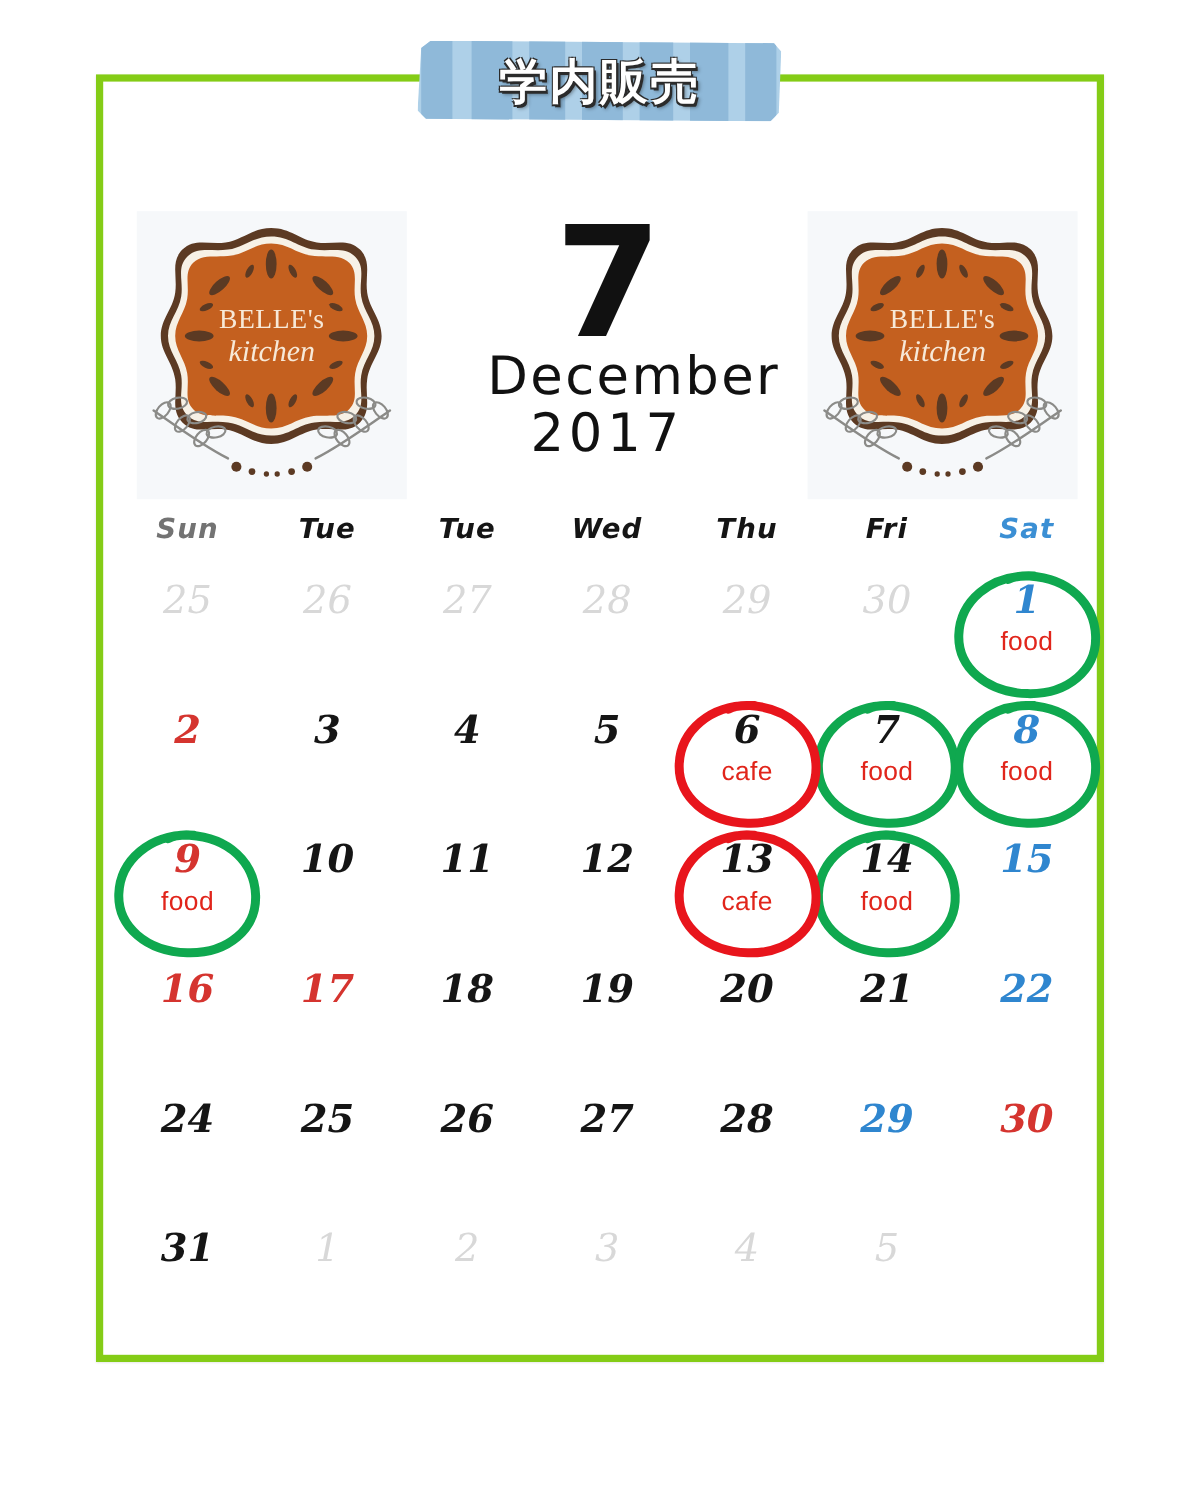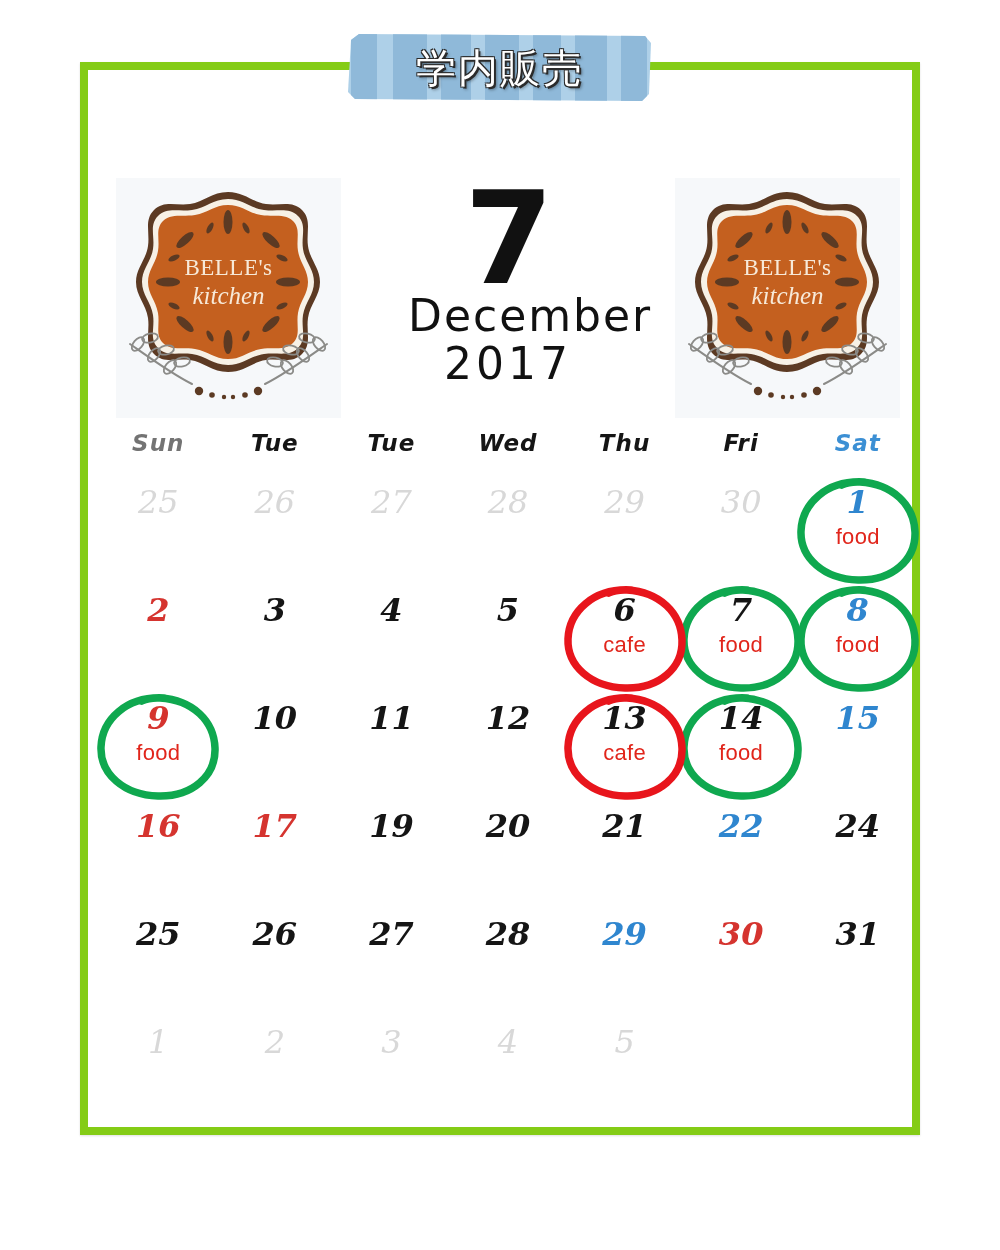--- a/index.html
+++ b/index.html
@@ -9,42 +9,42 @@
     font-family:"Liberation Sans", sans-serif;
     overflow:hidden;
     position:relative;
   }
 
   
   #frame{
     position:absolute;
     left:80px; top:62px;
     width:840px; height:1073px;
-    border:8px solid #84cc16;
+    border:6px solid #84cc16;
     background:#ffffff;
     box-sizing:border-box;
     box-shadow:0 1px 2px rgba(0,0,0,.12);
     padding-left:20px;
   }
 
   
   #tape{
     position:absolute;
     left:345px; top:34px;
     width:310px; height:68px;
     z-index:40;
   }
   #tape svg{position:absolute;left:0;top:0;}
   #tape .tape-label{
     position:absolute;
     left:0; top:0; width:310px; height:68px;
     display:flex;align-items:center;justify-content:center;
     font-family:"DejaVu Sans", sans-serif;
     font-size:40px;
-    font-weight:400;
+    font-weight:700;
     letter-spacing:2px;
     color:#ffffff;
     text-shadow:
       2px 2px 0 #2b2b2b, -1px -1px 0 #2b2b2b,
       1px -1px 0 #2b2b2b, -1px 1px 0 #2b2b2b,
       3px 3px 3px rgba(0,0,0,.35);
     white-space:nowrap;
   }
 
   
@@ -465,20 +465,23 @@
       <div class="cell">
         <div class="daynum sat">15</div>
       </div>
       <div class="cell">
         <div class="daynum sun">16</div>
       </div>
       <div class="cell">
         <div class="daynum hol">17</div>
       </div>
       <div class="cell">
+        <div class="daynum ">18</div>
+      </div>
+      <div class="cell">
         <div class="daynum ">19</div>
       </div>
       <div class="cell">
         <div class="daynum ">20</div>
       </div>
       <div class="cell">
         <div class="daynum ">21</div>
       </div>
       <div class="cell">
         <div class="daynum sat">22</div>

